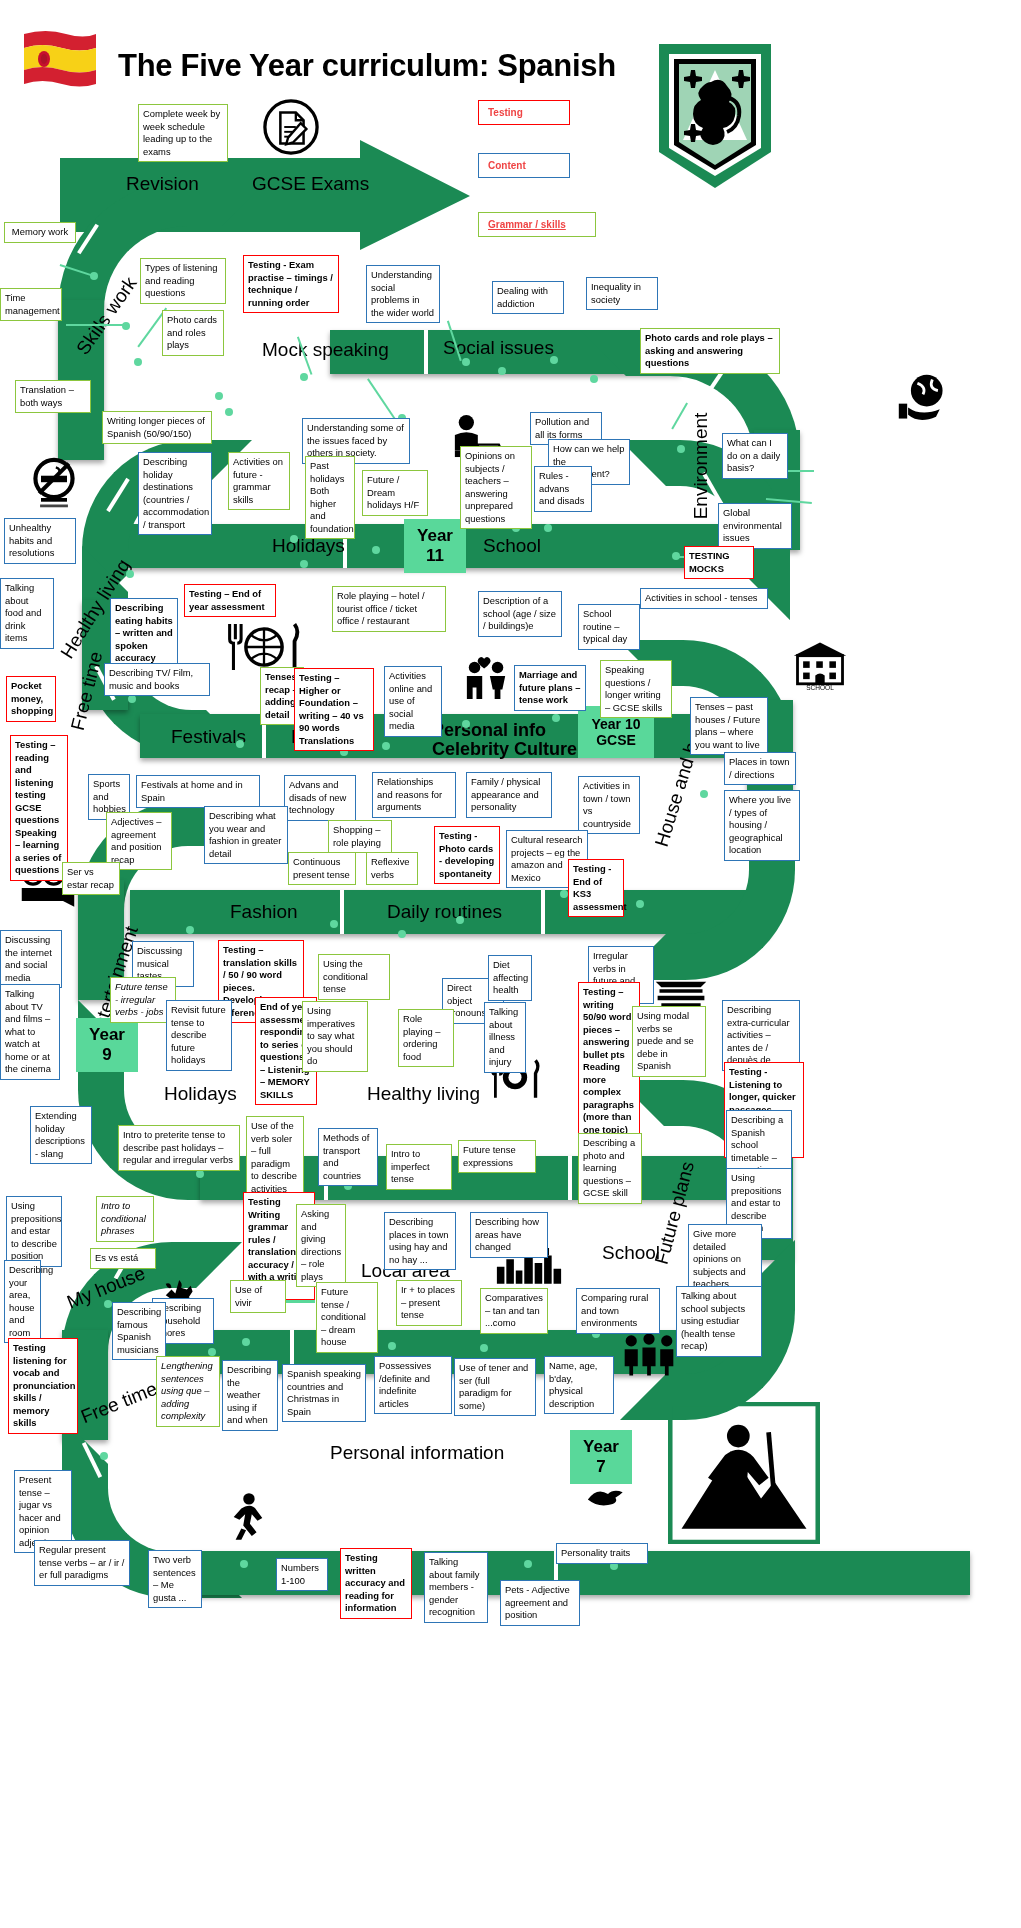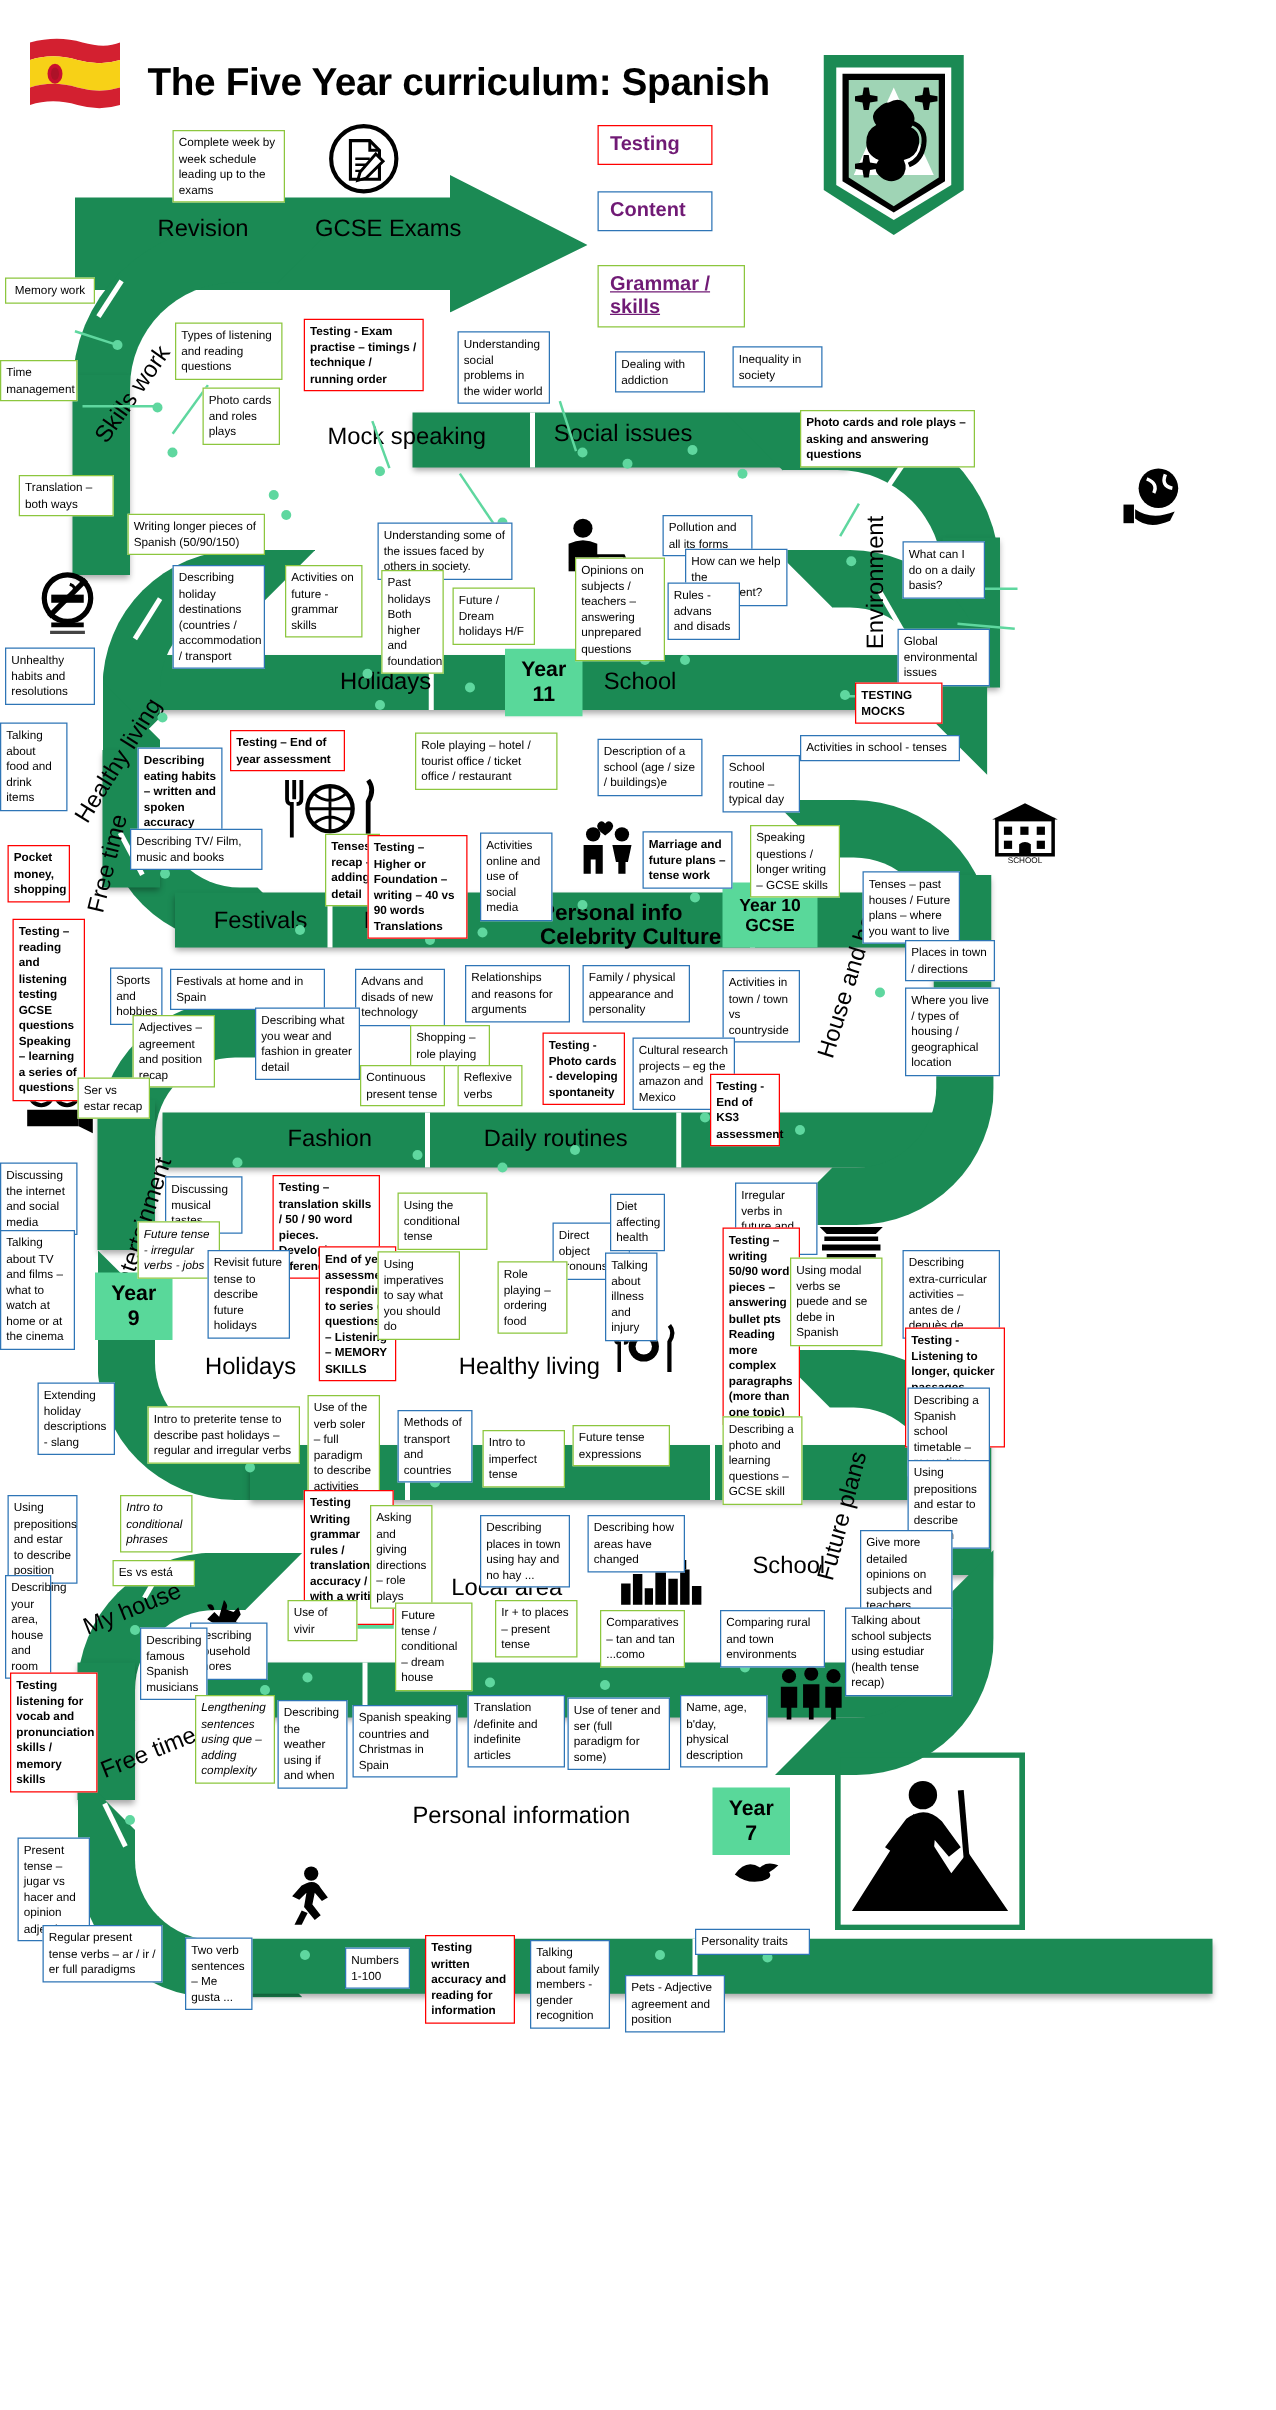--- a/index.html
+++ b/index.html
@@ -46,22 +46,22 @@
     padding:3px 4px; color:#000; border:1.6px solid #2E75B6;
     font-family:"Liberation Sans", sans-serif;
   }
   .box.green  { border-color:#8CC63E; }
   .box.red    { border-color:#FF0000; font-weight:bold; }
   .box.b      { font-weight:bold; }
   .box.i      { font-style:italic; }
 
   
   .legend {
-    position:absolute; background:#fff; font-size:16px; font-weight:bold;
-    padding:6px 9px; border:1.8px solid #2E75B6; color:#701a75;
+    position:absolute; background:#fff; font-size:10px; font-weight:bold;
+    padding:6px 9px; border:1.8px solid #2E75B6; color:#ef4444;
   }
   .legend.red   { border-color:#FF0000; }
   .legend.green { border-color:#8CC63E; }
   .legend u { text-decoration:underline; }
 
   
   .lead { position:absolute; background:#5FD79F; height:1.7px; transform-origin:0 50%; }
   .dot  { position:absolute; width:8px; height:8px; border-radius:50%; background:#5FD79F; }
 
   
@@ -540,21 +540,21 @@
   <div class="box green" style="left:230px; top:1280px; width:56px;">Use of vivir</div>
   <div class="box green" style="left:316px; top:1282px; width:62px;">Future tense / conditional – dream house</div>
   <div class="box green" style="left:396px; top:1280px; width:66px;">Ir + to places – present tense</div>
   <div class="box green" style="left:480px; top:1288px; width:68px;">Comparatives – tan and tan ...como</div>
   <div class="box" style="left:576px; top:1288px; width:84px;">Comparing rural and town environments</div>
   <div class="box red" style="left:8px;   top:1338px; width:70px;">Testing listening for vocab and pronunciation skills / memory skills</div>
   <div class="box" style="left:112px; top:1302px; width:54px;">Describing famous Spanish musicians</div>
   <div class="box green i" style="left:156px; top:1356px; width:64px;">Lengthening sentences using que – adding complexity</div>
   <div class="box" style="left:222px; top:1360px; width:56px;">Describing the weather using if and when</div>
   <div class="box" style="left:282px; top:1364px; width:84px;">Spanish speaking countries and Christmas in Spain</div>
-  <div class="box" style="left:374px; top:1356px; width:78px;">Translation /definite and indefinite articles</div>
+  <div class="box" style="left:374px; top:1356px; width:78px;">Possessives /definite and indefinite articles</div>
   <div class="box" style="left:454px; top:1358px; width:82px;">Use of tener and ser  (full paradigm for some)</div>
   <div class="box" style="left:544px; top:1356px; width:70px;">Name, age, b'day, physical description</div>
 
   <div class="box" style="left:14px;  top:1470px; width:58px;">Present tense – jugar vs hacer  and opinion adjectives</div>
   <div class="box" style="left:34px;  top:1540px; width:96px;">Regular present tense verbs – ar / ir / er full paradigms</div>
   <div class="box" style="left:148px; top:1550px; width:54px;">Two verb sentences – Me gusta ...</div>
   <div class="box" style="left:276px; top:1558px; width:52px;">Numbers 1-100</div>
   <div class="box red" style="left:340px; top:1548px; width:72px;">Testing written accuracy and reading for information</div>
   <div class="box" style="left:424px; top:1552px; width:64px;">Talking about family members - gender recognition</div>
   <div class="box" style="left:556px; top:1543px; width:92px;">Personality traits</div>

